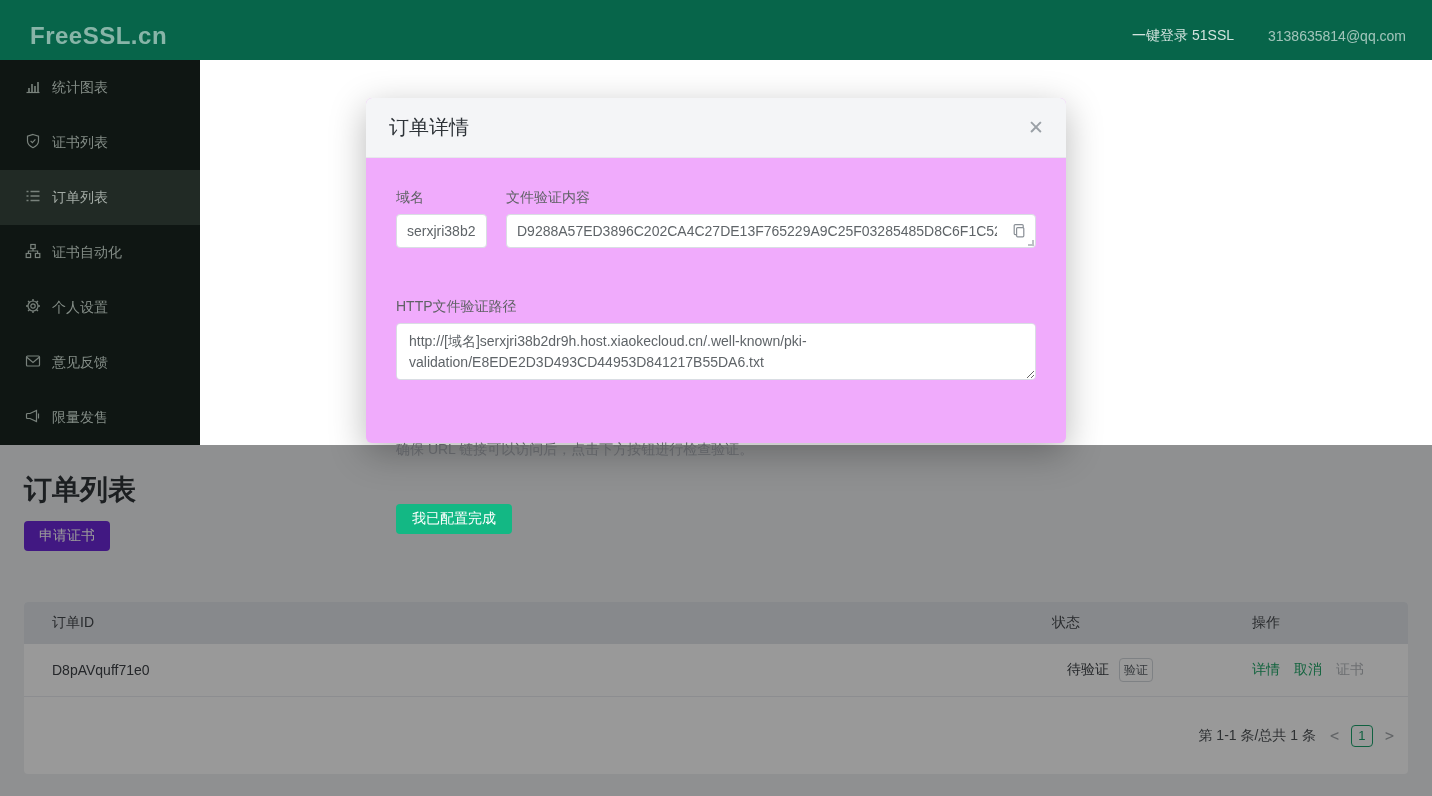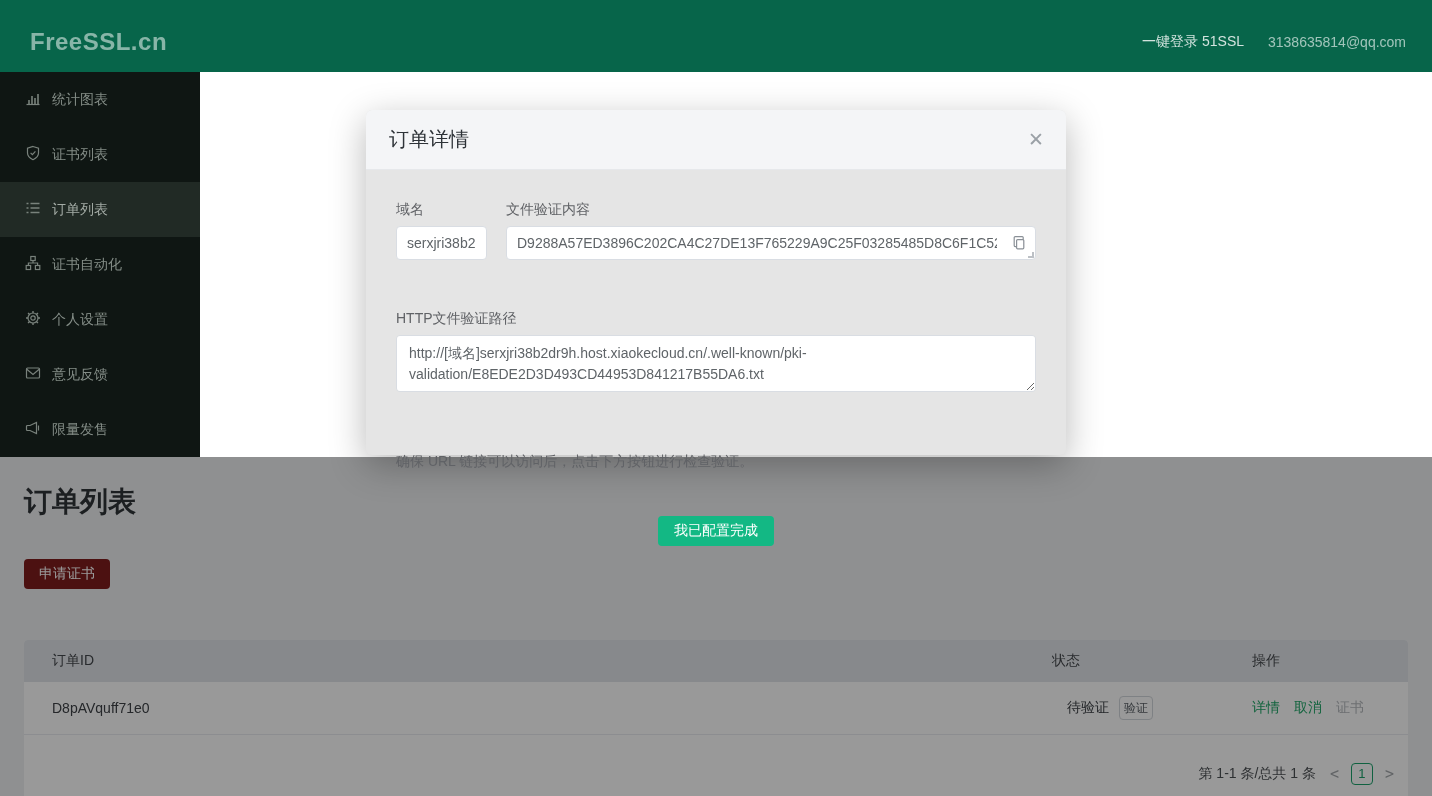--- a/index.html
+++ b/index.html
@@ -1,39 +1,39 @@
 <!DOCTYPE html>
 <html><head>
 <meta charset="utf-8">
 <style>
   * { box-sizing: border-box; margin: 0; padding: 0; }
   html,body { width: 1432px; height: 796px; overflow: hidden; }
   body { font-family: "Liberation Sans", "DejaVu Sans", sans-serif; background: #fff; font-size: 14px; }
 
   
-  .topbar { height: 72px; background: #07654a; display: flex; align-items: center; padding: 12px 26px 0 30px; }
+  .topbar { height: 60px; background: #07654a; display: flex; align-items: center; padding: 12px 26px 0 30px; }
   .logo { font-size: 24px; font-weight: bold; color: rgba(255,255,255,0.52); letter-spacing: 0.5px; }
-  .topbar-right { margin-left: auto; display: flex; align-items: center; gap: 24px; }
+  .topbar-right { margin-left: auto; display: flex; align-items: center; gap: 34px; }
   .login-link { color: rgba(255,255,255,0.82); font-size: 14px; cursor: pointer; }
   .user-email { color: rgba(255,255,255,0.62); font-size: 14px; cursor: pointer; }
 
   
   .app-body { position: relative; display: flex; height: 736px; flex-direction: column; }
 
   
   .sidebar { width: 200px; background: #0f1613; flex-shrink: 0; }
   .side-item { height: 55px; display: flex; align-items: center; padding-left: 25px; gap: 11px;
                color: #848d87; font-size: 14px; cursor: pointer; }
   .side-item svg { width: 16px; height: 16px; stroke: #79827c; fill: none; stroke-width: 1.2; flex-shrink: 0; }
   .side-item.active { background: #212a25; color: #a4aca6; }
 
   
   .main { flex: 1; position: relative; background: #eef0f2; padding: 26px 24px; overflow: hidden; }
   .page-title { font-size: 28px; font-weight: 600; color: #303438; }
-  .apply-btn { margin-top: 38px; height: 30px; padding: 0 15px; background: #7f1d1d; color: #fff;
+  .apply-btn { margin-top: 12px; height: 30px; padding: 0 15px; background: #6d28d9; color: #fff;
                border: none; border-radius: 4px; font-size: 14px; cursor: pointer; display: inline-flex; align-items: center; }
   .card { margin-top: 51px; background: #fff; border-radius: 4px; overflow: hidden; }
   .t-head { height: 42px; background: #e2e5e9; display: flex; align-items: center; font-size: 14px; color: #44484d; }
   .t-row  { height: 53px; display: flex; align-items: center; font-size: 14px; color: #3e4247; border-bottom: 1px solid #e9ecf0; }
   .c-id { flex: 1; padding-left: 28px; }
   .c-status { width: 200px; flex-shrink: 0; display: flex; align-items: center; }
   .t-row .c-status { padding-left: 15px; gap: 10px; }
   .c-action { width: 156px; flex-shrink: 0; display: flex; align-items: center; gap: 14px; }
   .verify-btn { height: 24px; padding: 0 4px; font-size: 12px; color: #5a6066; background: #fff;
                 border: 1px solid #d3d7dc; border-radius: 4px; cursor: pointer; }
@@ -42,21 +42,21 @@
   .t-foot { height: 77px; display: flex; align-items: center; justify-content: flex-end; padding-right: 14px; gap: 14px; color: #4c5054; }
   .pager { display: flex; align-items: center; gap: 12px; }
   .pg-arrow { color: #a3a7ab; font-size: 15px; cursor: pointer; font-family: "DejaVu Sans Mono", monospace; }
   .pg-num { width: 22px; height: 22px; border: 1px solid #1ca26c; border-radius: 4px; color: #1ca26c;
             font-size: 13px; display: flex; align-items: center; justify-content: center; cursor: pointer; }
 
   
   .overlay { position: absolute; inset: 0; background: rgba(0,0,0,0.40); z-index: 5; }
 
   
-  .modal { position: absolute; left: 366px; top: 38px; width: 700px; height: 345px; background: #e5e5e5;
+  .modal { position: absolute; left: 366px; top: 38px; width: 700px; height: 345px; background: #f0abfc;
            border-radius: 6px; box-shadow: 0 10px 36px rgba(0,0,0,0.28); z-index: 10; }
   .modal-head { height: 60px; background: #f4f5f7; border-bottom: 1px solid #e6e8eb; border-radius: 6px 6px 0 0;
                 display: flex; align-items: center; padding: 0 22px 0 23px; }
   .modal-title { font-size: 20px; color: #2e3338; }
   .modal-close { margin-left: auto; color: #9aa0a6; font-size: 19px; line-height: 1; cursor: pointer;
                  background: none; border: none; font-family: "DejaVu Sans", sans-serif; }
   .modal-body { padding: 31px 30px 30px 30px; }
   .field-label { font-size: 14px; color: #606266; margin-bottom: 7px; }
   .field-row { display: flex; gap: 19px; }
   .fld-domain { width: 91px; flex-shrink: 0; }
@@ -66,21 +66,21 @@
             color: #5f6468; font-family: "Liberation Sans", "DejaVu Sans", sans-serif; outline: none; background: #fff; }
   input.txt { height: 34px; padding: 0 10px; }
   .fld-content input.txt { padding-right: 38px; }
   textarea.txt { height: 57px; padding: 7px 12px; line-height: 21px; resize: vertical; }
   .copy-btn { position: absolute; right: 9px; top: 9px; width: 16px; height: 16px; cursor: pointer; background: none; border: none; padding: 0; }
   .copy-btn svg { width: 16px; height: 16px; stroke: #8a9097; fill: #fff; stroke-width: 1.2; }
   .resize-dot { position: absolute; right: 2px; bottom: 2px; width: 6px; height: 6px;
                 border-right: 2px solid #bcc0c5; border-bottom: 2px solid #bcc0c5; }
   .path-field { margin-top: 50px; }
   .hint { margin-top: 58px; font-size: 14px; color: #606266; }
-  .modal-foot { margin-top: 45px; display: flex; justify-content: center; }
+  .modal-foot { margin-top: 45px; display: flex; justify-content: flex-start; }
   .confirm-btn { height: 30px; padding: 0 16px; background: #13b884; color: #fff; border: none; border-radius: 4px;
                  font-size: 14px; cursor: pointer; }
 </style>
 </head>
 <body>
 
 <div class="topbar">
   <div class="logo">FreeSSL.cn</div>
   <div class="topbar-right">
     <span class="login-link">一键登录 51SSL</span>

